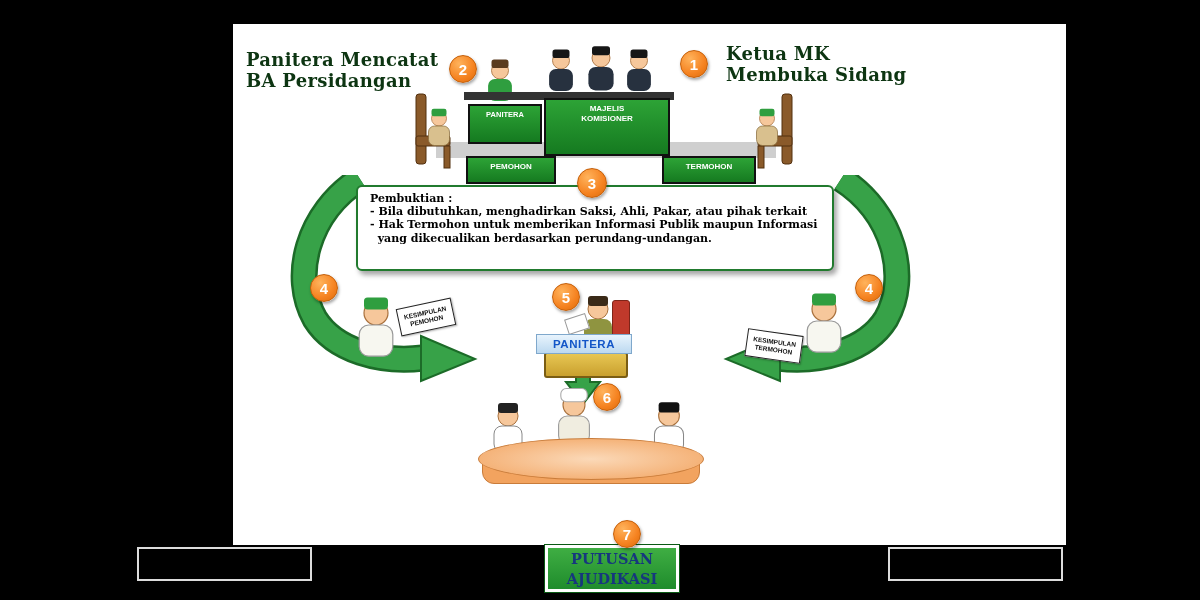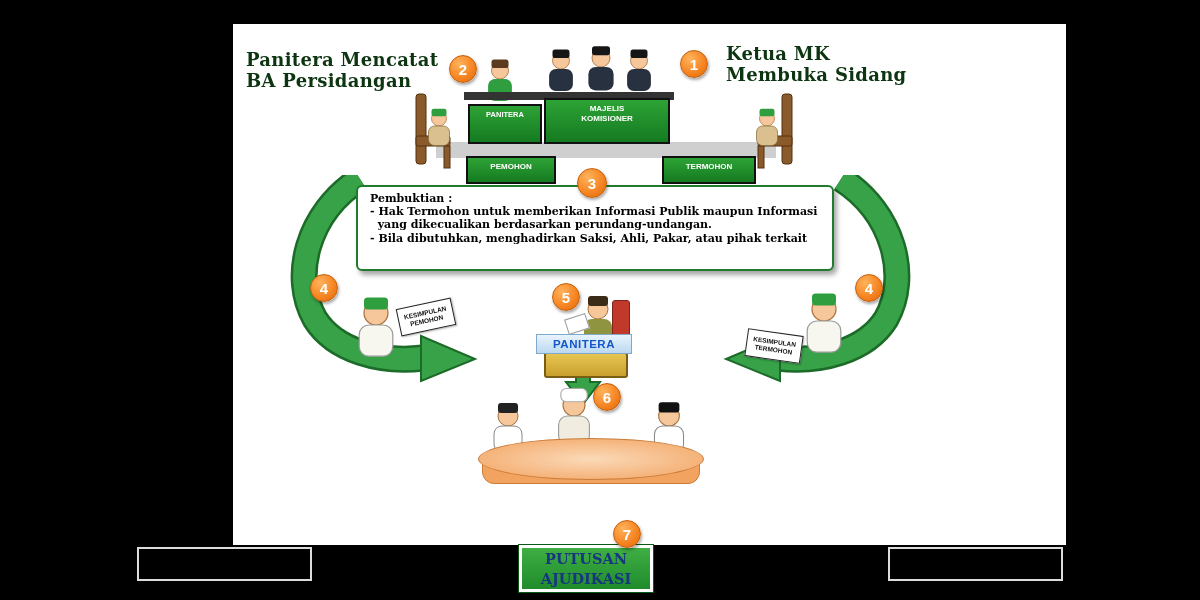--- a/index.html
+++ b/index.html
@@ -70,21 +70,21 @@
         border:1px solid #c97c3a;border-radius:0 0 12px 12px;z-index:6;}
   #table-top{position:absolute;left:478px;top:438px;width:224px;height:40px;border-radius:50%;
         background:radial-gradient(#fbd9b8,#f2a35f);border:1px solid #c97c3a;z-index:7;}
 
   
   #box-musyawarah{position:absolute;left:472px;top:480px;width:232px;height:43px;background:#fff;
         border:3px solid #1f7a2a;box-shadow:3px 3px 4px rgba(0,0,0,.4);z-index:10;
         font:bold 15px "DejaVu Serif",serif;color:#0c3a0c;letter-spacing:.5px;
         white-space:pre-line;text-align:center;line-height:1.3;
         display:flex;align-items:center;justify-content:center;box-sizing:border-box;}
-  #box-putusan{position:absolute;left:519px;top:545px;width:134px;height:47px;
+  #box-putusan{position:absolute;left:545px;top:545px;width:134px;height:47px;
         background:linear-gradient(#3fae43,#1f8c2c);border:3px solid #fff;
         box-shadow:0 0 0 1px #0a5a14;z-index:10;
         font:bold 14.5px "DejaVu Serif",serif;color:#16377e;
         white-space:pre-line;text-align:center;line-height:1.35;
         display:flex;align-items:center;justify-content:center;box-sizing:border-box;}
 
   
   .frame{position:absolute;width:171px;height:30px;border:2px solid #dcdcdc;z-index:3;}
 </style>
 </head>
@@ -125,21 +125,21 @@
       <rect class="cap" x="10" y="4" width="20" height="10" rx="3"></rect>
     <rect class="torso" x="6" y="27" width="28" height="26" rx="8"></rect>
   </svg>
   <svg class="person judge" style="left:622px;top:44px;width:34px;height:50px;" viewBox="0 0 40 54">
     <circle class="head" cx="20" cy="17" r="10"></circle>
       <rect class="cap" x="10" y="4" width="20" height="10" rx="3"></rect>
     <rect class="torso" x="6" y="27" width="28" height="26" rx="8"></rect>
   </svg>
 
   <div class="gpanel" style="left:468px;top:104px;width:74px;height:40px;font-size:7.5px;">PANITERA</div>
-  <div class="gpanel" style="left:544px;top:98px;width:126px;height:46px;">MAJELIS
+  <div class="gpanel" style="left:544px;top:98px;width:126px;height:58px;">MAJELIS
 KOMISIONER</div>
 
   <svg class="chair" style="left:414px;top:92px;width:40px;height:80px;" viewBox="0 0 40 80">
     <rect x="2" y="2" width="10" height="70" rx="3" fill="#8a5a2a" stroke="#53300f"></rect>
     <rect x="2" y="44" width="34" height="10" rx="2" fill="#8a5a2a" stroke="#53300f"></rect>
     <rect x="30" y="54" width="6" height="22" fill="#8a5a2a" stroke="#53300f"></rect>
   </svg>
   <svg class="chair mirror" style="left:754px;top:92px;width:40px;height:80px;" viewBox="0 0 40 80">
     <rect x="2" y="2" width="10" height="70" rx="3" fill="#8a5a2a" stroke="#53300f"></rect>
     <rect x="2" y="44" width="34" height="10" rx="2" fill="#8a5a2a" stroke="#53300f"></rect>
@@ -154,23 +154,23 @@
     <circle class="head" cx="20" cy="17" r="10"></circle>
       <rect class="cap" x="10" y="4" width="20" height="10" rx="3"></rect>
     <rect class="torso" x="6" y="27" width="28" height="26" rx="8"></rect>
   </svg>
 
   <div class="gpanel" style="left:466px;top:156px;width:90px;height:28px;">PEMOHON</div>
   <div class="gpanel" style="left:662px;top:156px;width:94px;height:28px;">TERMOHON</div>
 
   <div id="pembuktian">
     <div class="item">Pembuktian :</div>
+    <div class="item">- Bila dibutuhkan, menghadirkan Saksi, Ahli, Pakar, atau pihak terkait</div>
     <div class="item">- Hak Termohon untuk memberikan Informasi Publik maupun Informasi
 &nbsp;&nbsp;yang dikecualikan berdasarkan perundang-undangan.</div>
-    <div class="item">- Bila dibutuhkan, menghadirkan Saksi, Ahli, Pakar, atau pihak terkait</div>
   </div>
 
   <svg class="swoosh" style="left:285px;top:175px;" width="205" height="210" viewBox="0 0 205 210">
     <path d="M75 4 C 22 38, 6 102, 30 144 C 50 176, 96 188, 138 183" fill="none" stroke="#1c6b28" stroke-width="27"></path>
     <path d="M75 4 C 22 38, 6 102, 30 144 C 50 176, 96 188, 138 183" fill="none" stroke="#37a248" stroke-width="22"></path>
     <polygon points="136,161 190,184 136,206" fill="#37a248" stroke="#1c6b28" stroke-width="2"></polygon>
   </svg>
   <svg class="swoosh mirror" style="left:711px;top:175px;" width="205" height="210" viewBox="0 0 205 210">
     <path d="M75 4 C 22 38, 6 102, 30 144 C 50 176, 96 188, 138 183" fill="none" stroke="#1c6b28" stroke-width="27"></path>
     <path d="M75 4 C 22 38, 6 102, 30 144 C 50 176, 96 188, 138 183" fill="none" stroke="#37a248" stroke-width="22"></path>

